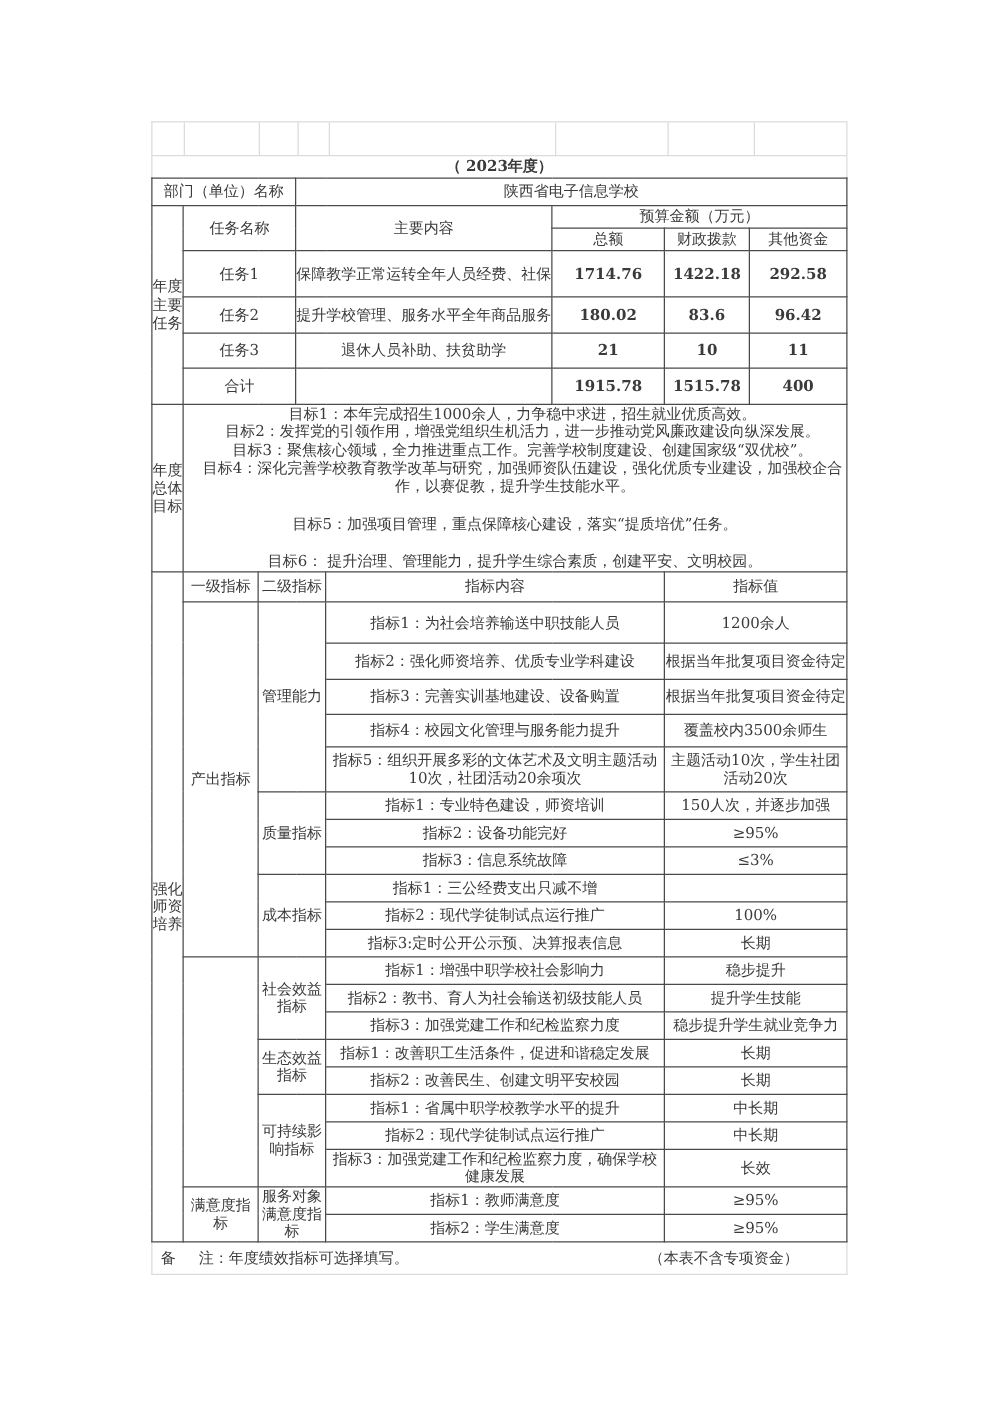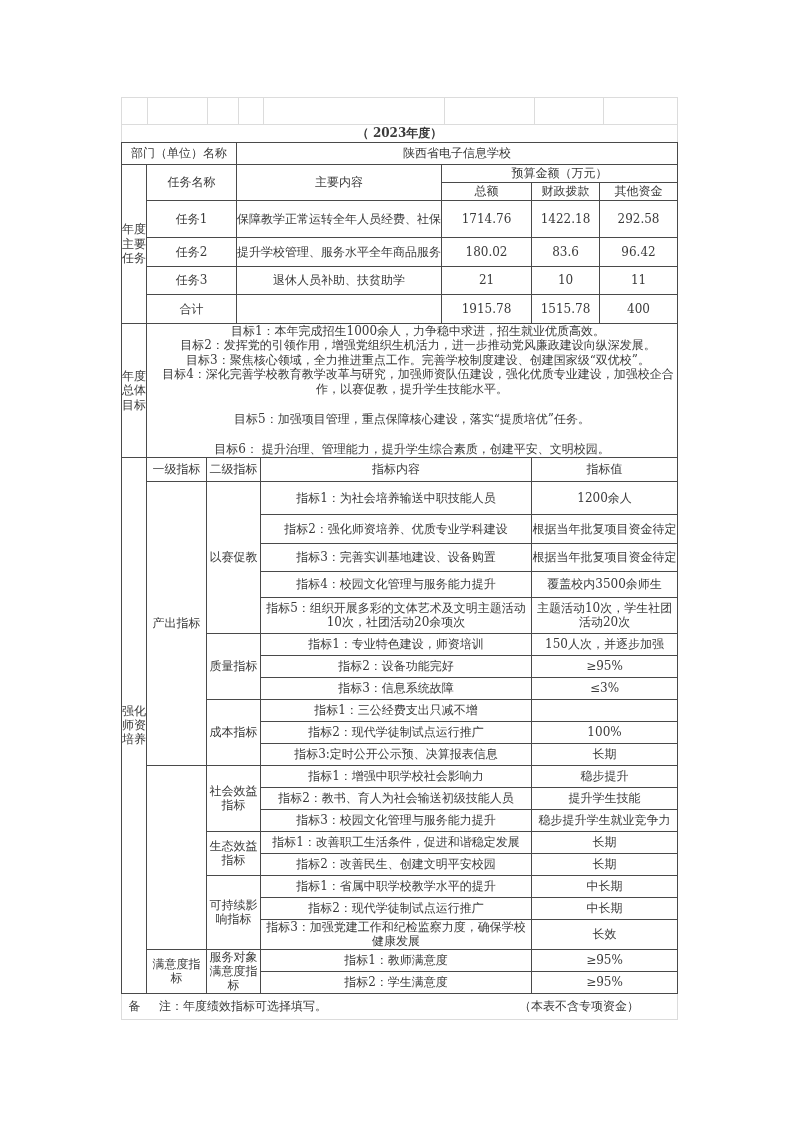--- a/index.html
+++ b/index.html
@@ -23,21 +23,21 @@
   table.main td{border:1px solid #4a4a4a;text-align:center;vertical-align:middle;
                 font-size:12px;padding:0;line-height:1.2;overflow:hidden;}
 
   .vlabel{font-size:11px;line-height:1.3;padding:0;}
   .v1{padding:0 6px;line-height:1.55;font-size:12px;}
   .goals-cell{text-align:left;padding:3px 4px 3px 3px;font-size:11.5px;line-height:1.22;}
   .goal{margin:0;text-indent:12px;}
   .goal.noindent{text-indent:0;margin-top:16px;}
   .content{text-align:left;padding:1px 0 1px 4px;font-size:11.5px;line-height:1.3;}
   .val{text-align:left;padding:1px 0 1px 3px;font-size:11px;line-height:1.3;}
-  .num{text-align:right;padding-right:3px;font-size:11px;}
+  .num{text-align:right;padding-right:3px;font-size:11px;font-weight:bold;}
   .tcontent{font-size:10.5px;white-space:nowrap;text-align:center;}
   .lvl2{padding:0 1px;line-height:1.18;}
   .lvl2pad{padding:0 10px;}
 
   .note-row{position:relative;height:25px;border-left:1px solid #dcdcdc;border-right:1px solid #dcdcdc;
             border-bottom:1px solid #dcdcdc;font-size:12px;}
   .note-row span{position:absolute;top:0;line-height:25px;}
   .note-b{left:0;width:25px;text-align:center;}
   .note-1{left:37px;}
   .note-2{left:397px;}
@@ -134,21 +134,21 @@
     <tr style="height:24px">
       <td rowspan="22" class="v1">强化师资培养</td>
       <td>一级指标</td>
       <td colspan="2">二级指标</td>
       <td colspan="2">指标内容</td>
       <td colspan="2">指标值</td>
     </tr>
 
     <tr style="height:33px">
       <td rowspan="11">产出指标</td>
-      <td colspan="2" rowspan="5" class="lvl2">以赛促教</td>
+      <td colspan="2" rowspan="5" class="lvl2">管理能力</td>
       <td colspan="2" class="content">指标1：为社会培养输送中职技能人员</td>
       <td colspan="2" class="val">1200余人</td>
     </tr>
     <tr style="height:29px">
       <td colspan="2" class="content">指标2：强化师资培养、优质专业学科建设</td>
       <td colspan="2" class="val">根据当年批复项目资金待定</td>
     </tr>
     <tr style="height:28px">
       <td colspan="2" class="content">指标3：完善实训基地建设、设备购置</td>
       <td colspan="2" class="val">根据当年批复项目资金待定</td>
@@ -194,21 +194,21 @@
       <td rowspan="8"></td>
       <td colspan="2" rowspan="3" class="lvl2">社会效益指标</td>
       <td colspan="2" class="content">指标1：增强中职学校社会影响力</td>
       <td colspan="2" class="val">稳步提升</td>
     </tr>
     <tr style="height:22px">
       <td colspan="2" class="content">指标2：教书、育人为社会输送初级技能人员</td>
       <td colspan="2" class="val">提升学生技能</td>
     </tr>
     <tr style="height:22px">
-      <td colspan="2" class="content">指标3：校园文化管理与服务能力提升</td>
+      <td colspan="2" class="content">指标3：加强党建工作和纪检监察力度</td>
       <td colspan="2" class="val">稳步提升学生就业竞争力</td>
     </tr>
 
     <tr style="height:22px">
       <td colspan="2" rowspan="2" class="lvl2">生态效益指标</td>
       <td colspan="2" class="content">指标1：改善职工生活条件，促进和谐稳定发展</td>
       <td colspan="2" class="val">长期</td>
     </tr>
     <tr style="height:22px">
       <td colspan="2" class="content">指标2：改善民生、创建文明平安校园</td>

